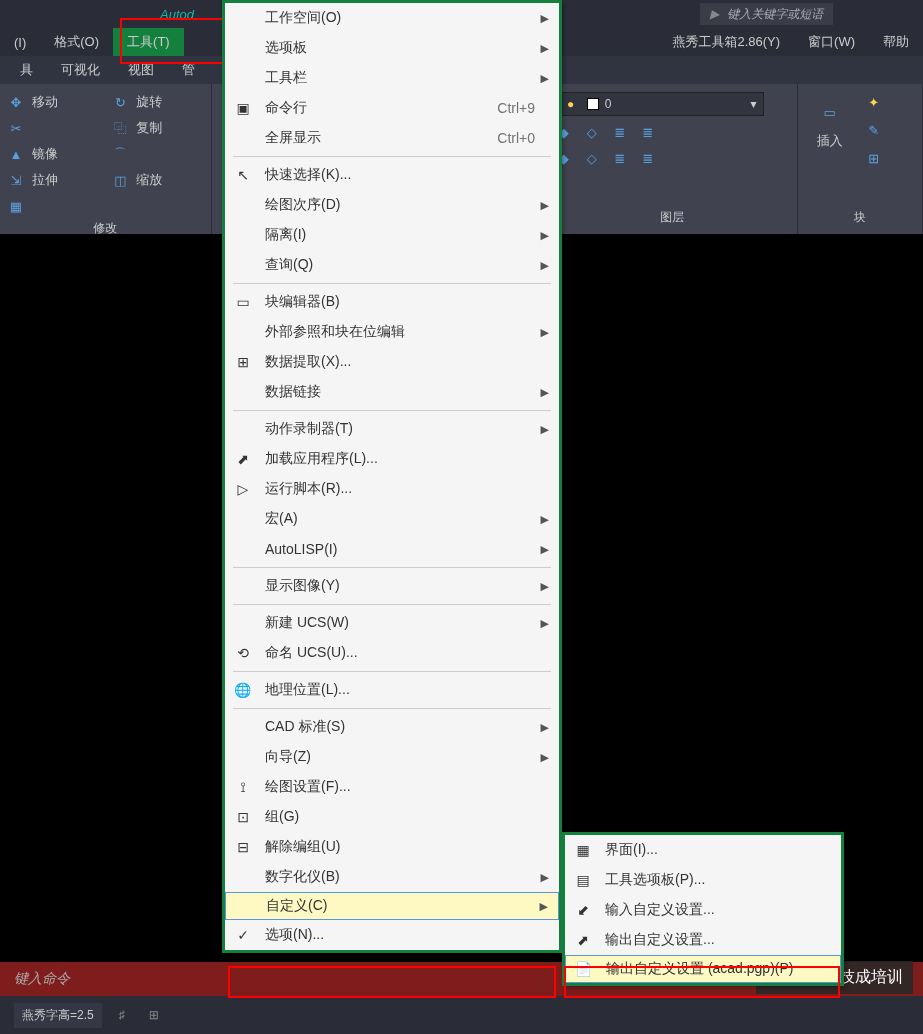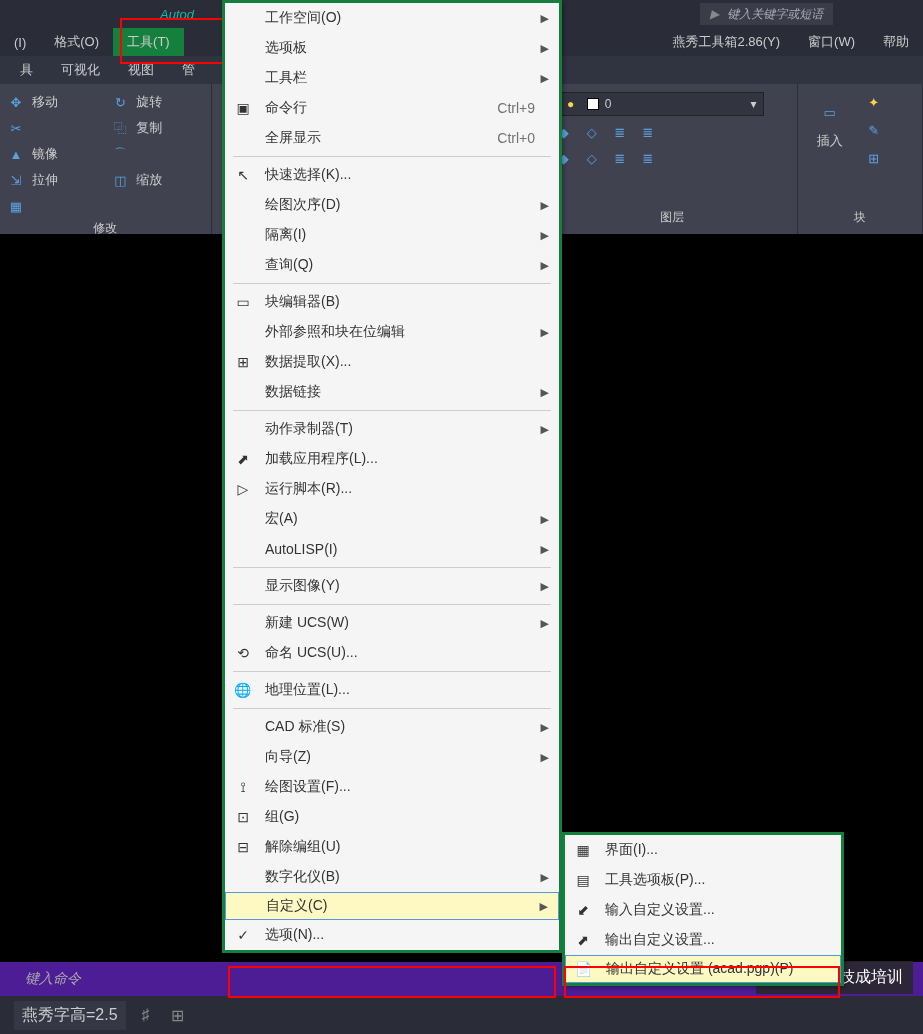--- a/index.html
+++ b/index.html
@@ -28,23 +28,23 @@
 .ico { width: 20px; height: 20px; display: inline-flex; align-items: center; justify-content: center; color: #5aa0e0; }
 .ico.big { width: 32px; height: 32px; }
 .layer-combo { background: #32353f; border: 1px solid #222; color: #ccc; font-size: 12px; padding: 2px 6px; width: 210px; height: 24px; display: flex; align-items: center; gap: 6px; }
 .layer-combo .sw { width: 12px; height: 12px; background: #fff; border: 1px solid #000; }
 .panel.layer-p { width: 260px; }
 .panel.layer-p .row2 { display: flex; gap: 8px; margin-top: 6px; }
 .panel.block-p { width: 130px; }
 
 .canvas { position: absolute; left: 0; top: 234px; right: 0; bottom: 80px; background: #000; }
 
-.cmdline { position: absolute; left: 0; bottom: 38px; right: 0; height: 34px; background: #4c1d95; display: flex; align-items: center; padding: 0 25px; color: #aaa; font-style: italic; font-size: 14px; }
-
-.statusbar { position: absolute; left: 0; bottom: 0; right: 0; height: 38px; background: #2a2d38; display: flex; align-items: center; padding: 0 14px; color: #ccc; font-size: 16px; gap: 8px; }
+.cmdline { position: absolute; left: 0; bottom: 38px; right: 0; height: 34px; background: #7f1d1d; display: flex; align-items: center; padding: 0 14px; color: #aaa; font-style: italic; font-size: 14px; }
+
+.statusbar { position: absolute; left: 0; bottom: 0; right: 0; height: 38px; background: #2a2d38; display: flex; align-items: center; padding: 0 14px; color: #ccc; font-size: 12px; gap: 8px; }
 .statusbar .chip { background: #353844; padding: 4px 8px; }
 .statusbar .sico { width: 24px; height: 24px; display: flex; align-items: center; justify-content: center; color: #888; }
 
 .watermark { position: absolute; right: 10px; bottom: 40px; color: #fff; font-size: 16px; background: rgba(40,40,40,.85); padding: 6px 10px; }
 .watermark .logo { color: #e74c3c; margin-right: 4px; }
 
 
 .dropdown { position: absolute; background: #f5f5f5; border: 3px solid #15803d; box-shadow: 2px 2px 4px rgba(0,0,0,.3); font-size: 14px; color: #333; z-index: 10; }
 .dropdown .mi { display: flex; align-items: center; height: 30px; padding: 0 14px 0 40px; position: relative; cursor: pointer; white-space: nowrap; }
 .dropdown .mi .arrow { position: absolute; right: 10px; color: #555; font-size: 11px; }

